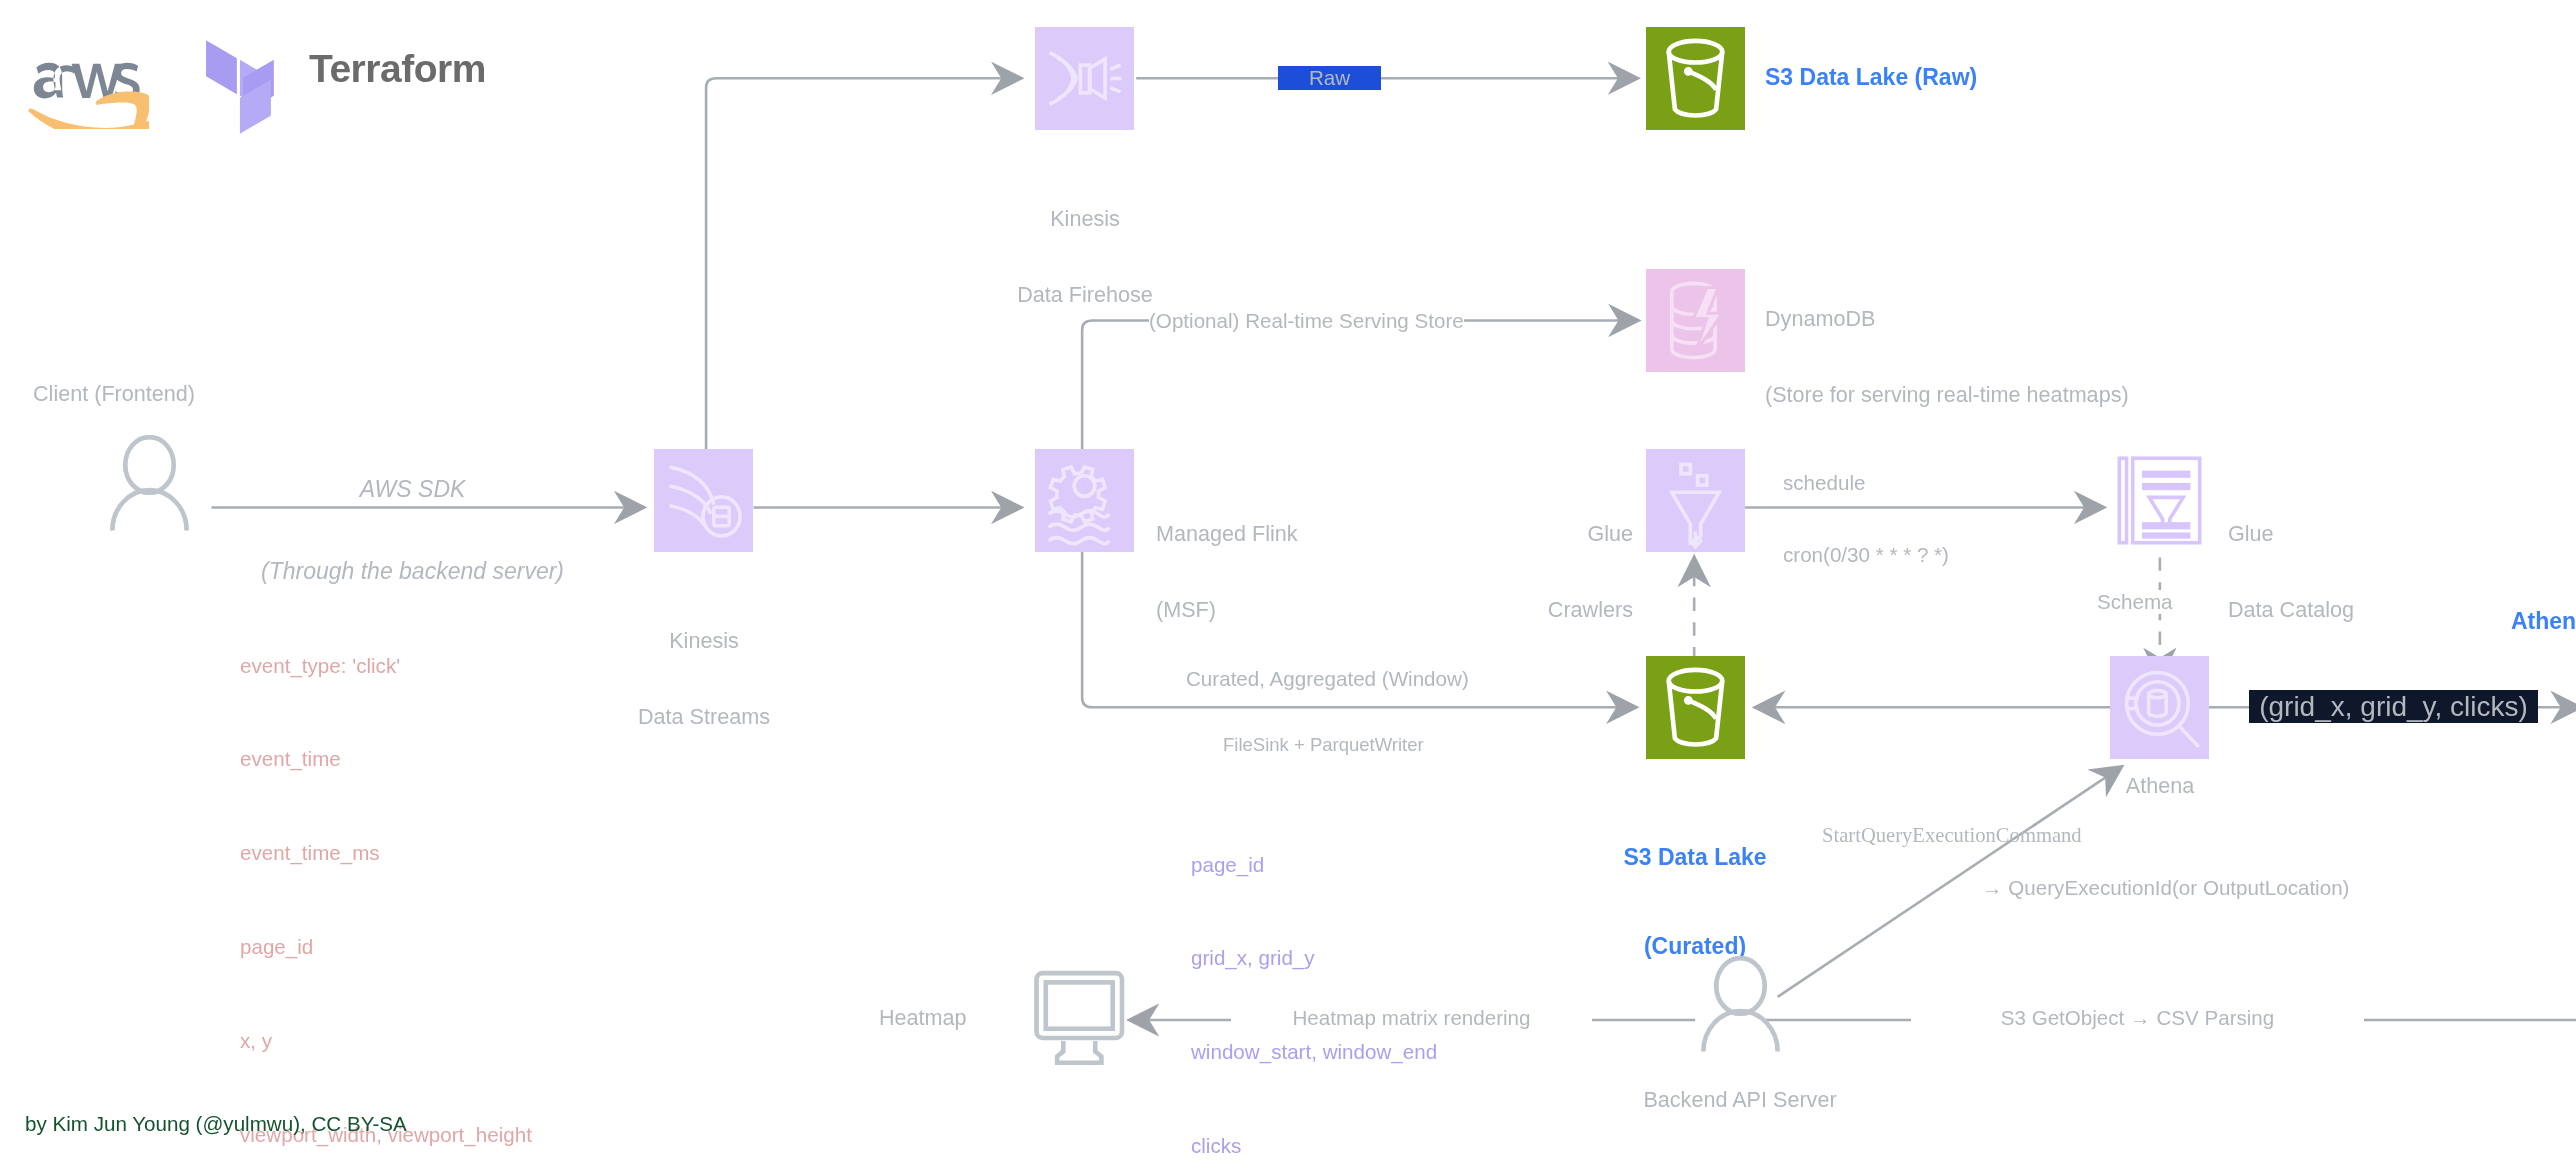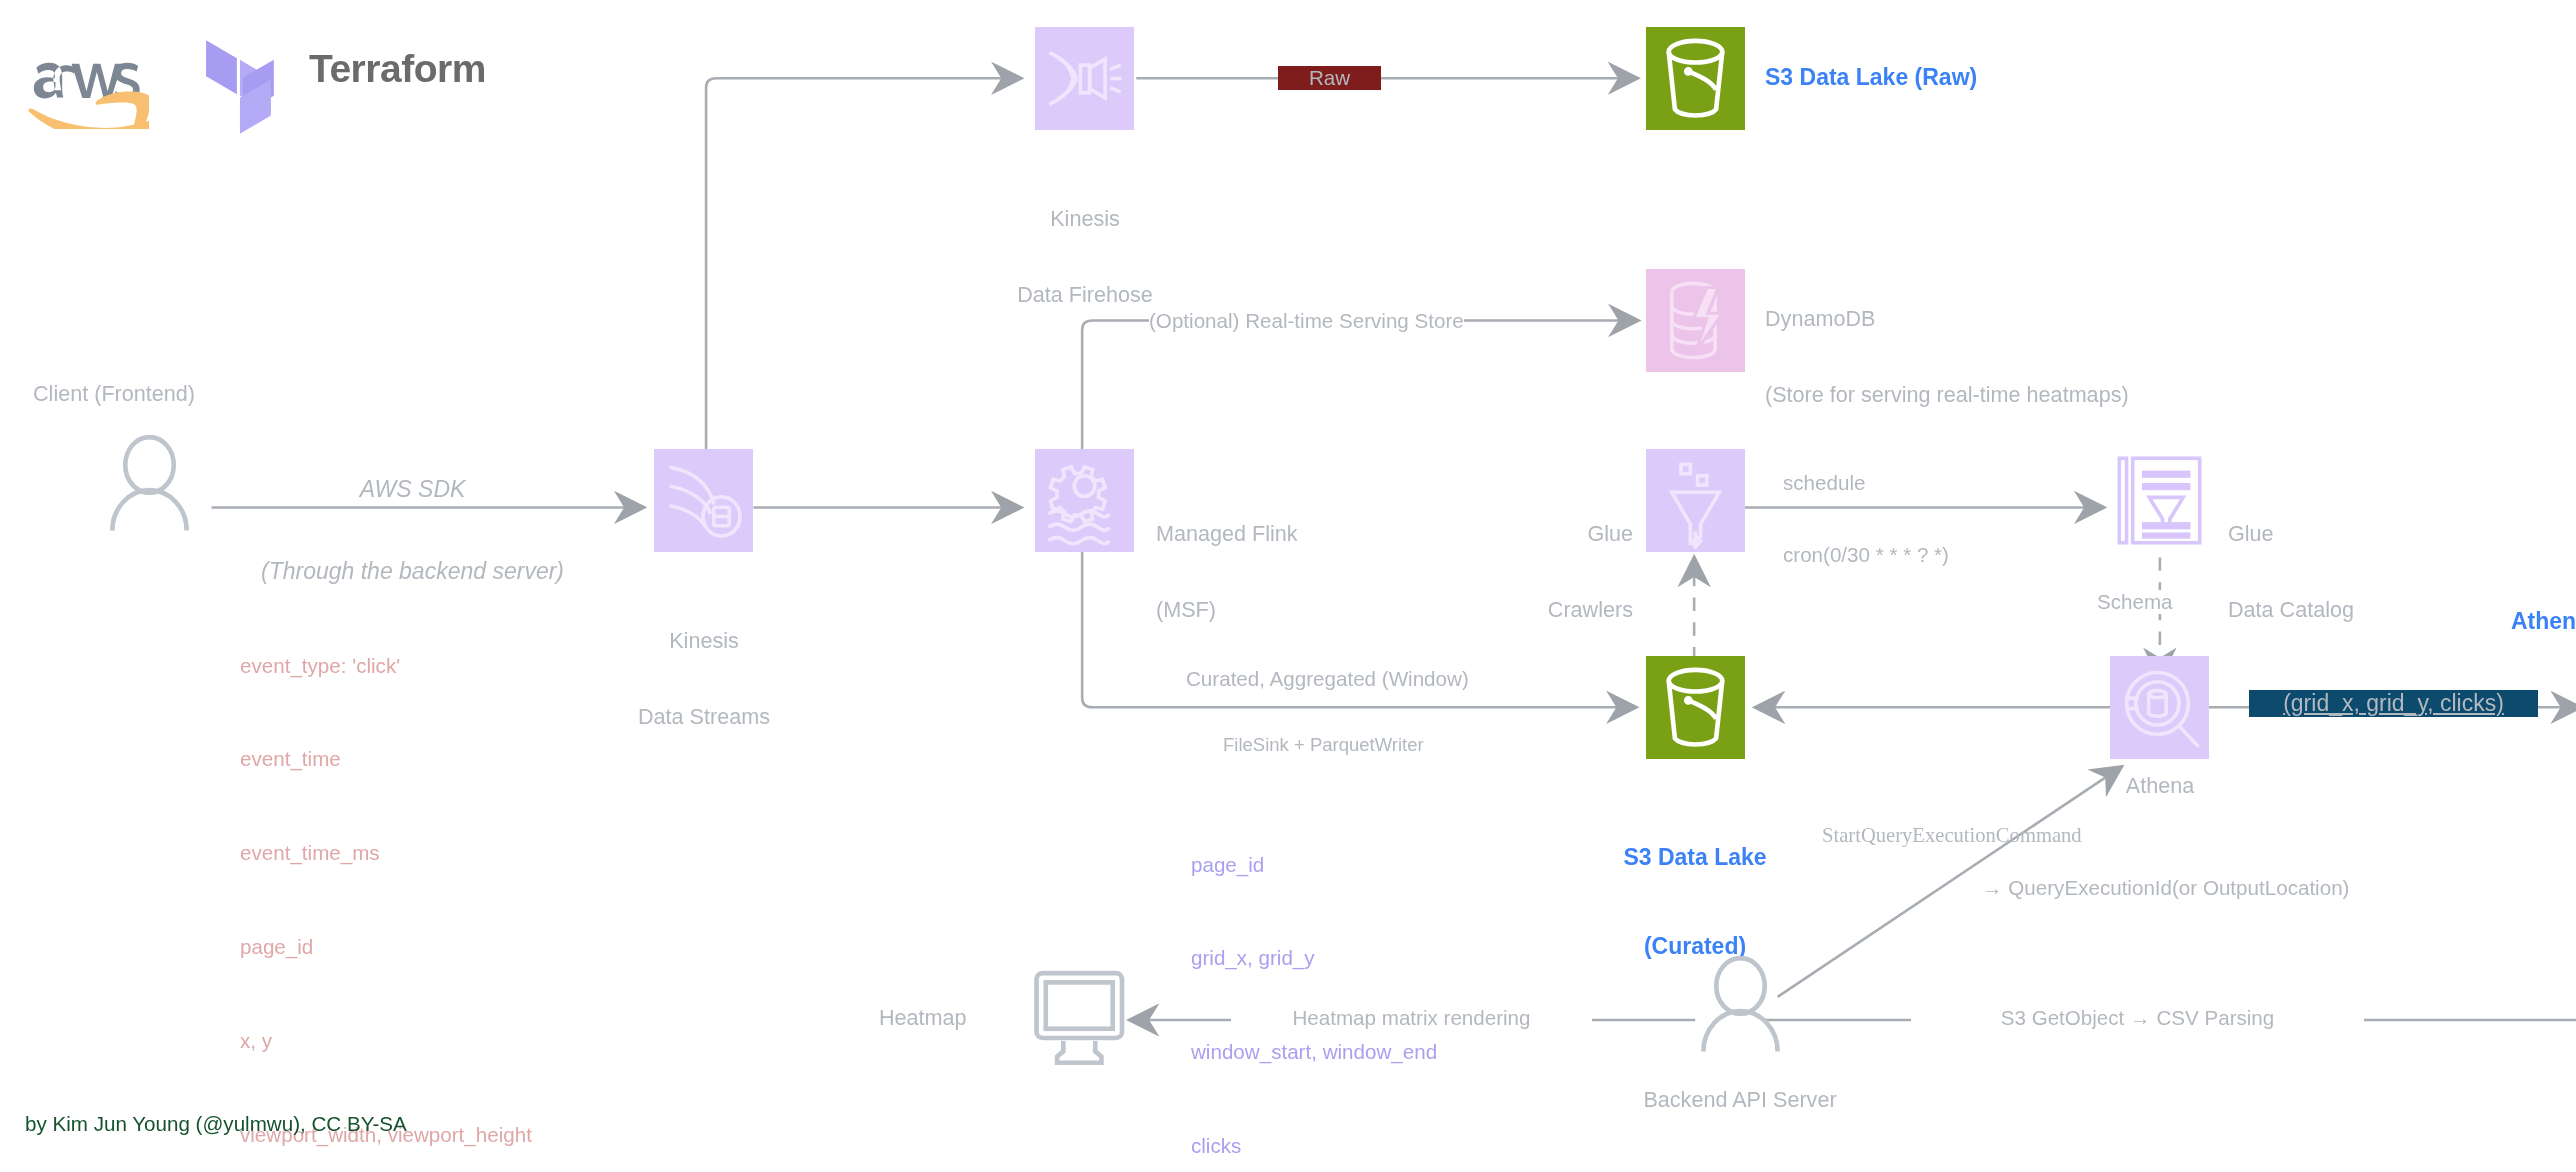--- a/index.html
+++ b/index.html
@@ -145,21 +145,21 @@
       <path d="M146,82 L166,74"></path>
       <path d="M146,100 L168,100"></path>
       <path d="M146,118 L166,126"></path>
     </svg>
   </div>
   <div class="lbl grey c" style="left:912px;top:155px;width:346px;font-size:21.6px;">
     <div>Kinesis</div>
     <div>Data Firehose</div>
   </div>
 
-  <div class="lbl grey c" style="left:1278px;top:66px;width:103px;font-size:20.6px;background:#7f1d1d;">Raw</div>
+  <div class="lbl grey c" style="left:1278px;top:66px;width:103px;font-size:20.6px;background:#1d4ed8;">Raw</div>
 
   <div class="iconbox" style="left:1646px;top:27px;width:99px;height:103px;background:#7AA116;">
     <svg viewBox="0 0 192 200" width="99" height="103" fill="none" stroke="#ffffff" stroke-width="9">
       <ellipse cx="96" cy="48" rx="52" ry="21"></ellipse>
       <path d="M44,48 L56,160 a42,17 0 0 0 80,0 L148,48"></path>
       <path d="M82,86 C106,96 128,106 136,122"></path>
       <circle cx="82" cy="86" r="4" fill="#fff"></circle>
     </svg>
   </div>
   <div class="lbl dark" style="left:1765px;top:64px;font-size:23px;">S3 Data Lake (Raw)</div>
@@ -257,21 +257,21 @@
       <circle cx="92" cy="92" r="60"></circle>
       <circle cx="92" cy="92" r="42"></circle>
       <line x1="132" y1="134" x2="172" y2="176"></line>
       <ellipse cx="92" cy="74" rx="17" ry="7"></ellipse>
       <path d="M75,74 L75,110 a17,7 0 0 0 34,0 L109,74"></path>
       <line x1="34" y1="82" x2="56" y2="82"></line>
       <line x1="34" y1="102" x2="56" y2="102"></line>
     </svg>
   </div>
   <div class="lbl grey c" style="left:2052px;top:773px;width:216px;font-size:21.6px;">Athena</div>
-  <div class="lbl grey c" style="left:2249px;top:690px;width:289px;font-size:23px;background:#0c4a6e;text-decoration:underline;">(grid_x, grid_y, clicks)</div>
+  <div class="lbl grey c" style="left:2249px;top:690px;width:289px;font-size:28px;background:#0f172a;">(grid_x, grid_y, clicks)</div>
 
   <div class="lbl grey" style="left:1822px;top:823px;font-size:20.6px;font-family:Liberation Serif, serif;">StartQueryExecutionCommand</div>
   <div class="lbl grey" style="left:1982px;top:876px;font-size:20.6px;">→ QueryExecutionId(or OutputLocation)</div>
 
   <div class="lbl dark" style="left:2511px;top:608px;font-size:23px;">Athena Results</div>
 
   <div class="lbl grey" style="left:879px;top:1005px;font-size:21.6px;">Heatmap</div>
   <div class="iconbox" style="left:1026px;top:969px;width:106px;height:103px;">
     <svg viewBox="0 0 205 200" width="106" height="103" fill="none" stroke="#bfc5cc" stroke-width="9">
       <rect x="20" y="8" width="166" height="126" rx="12"></rect>

